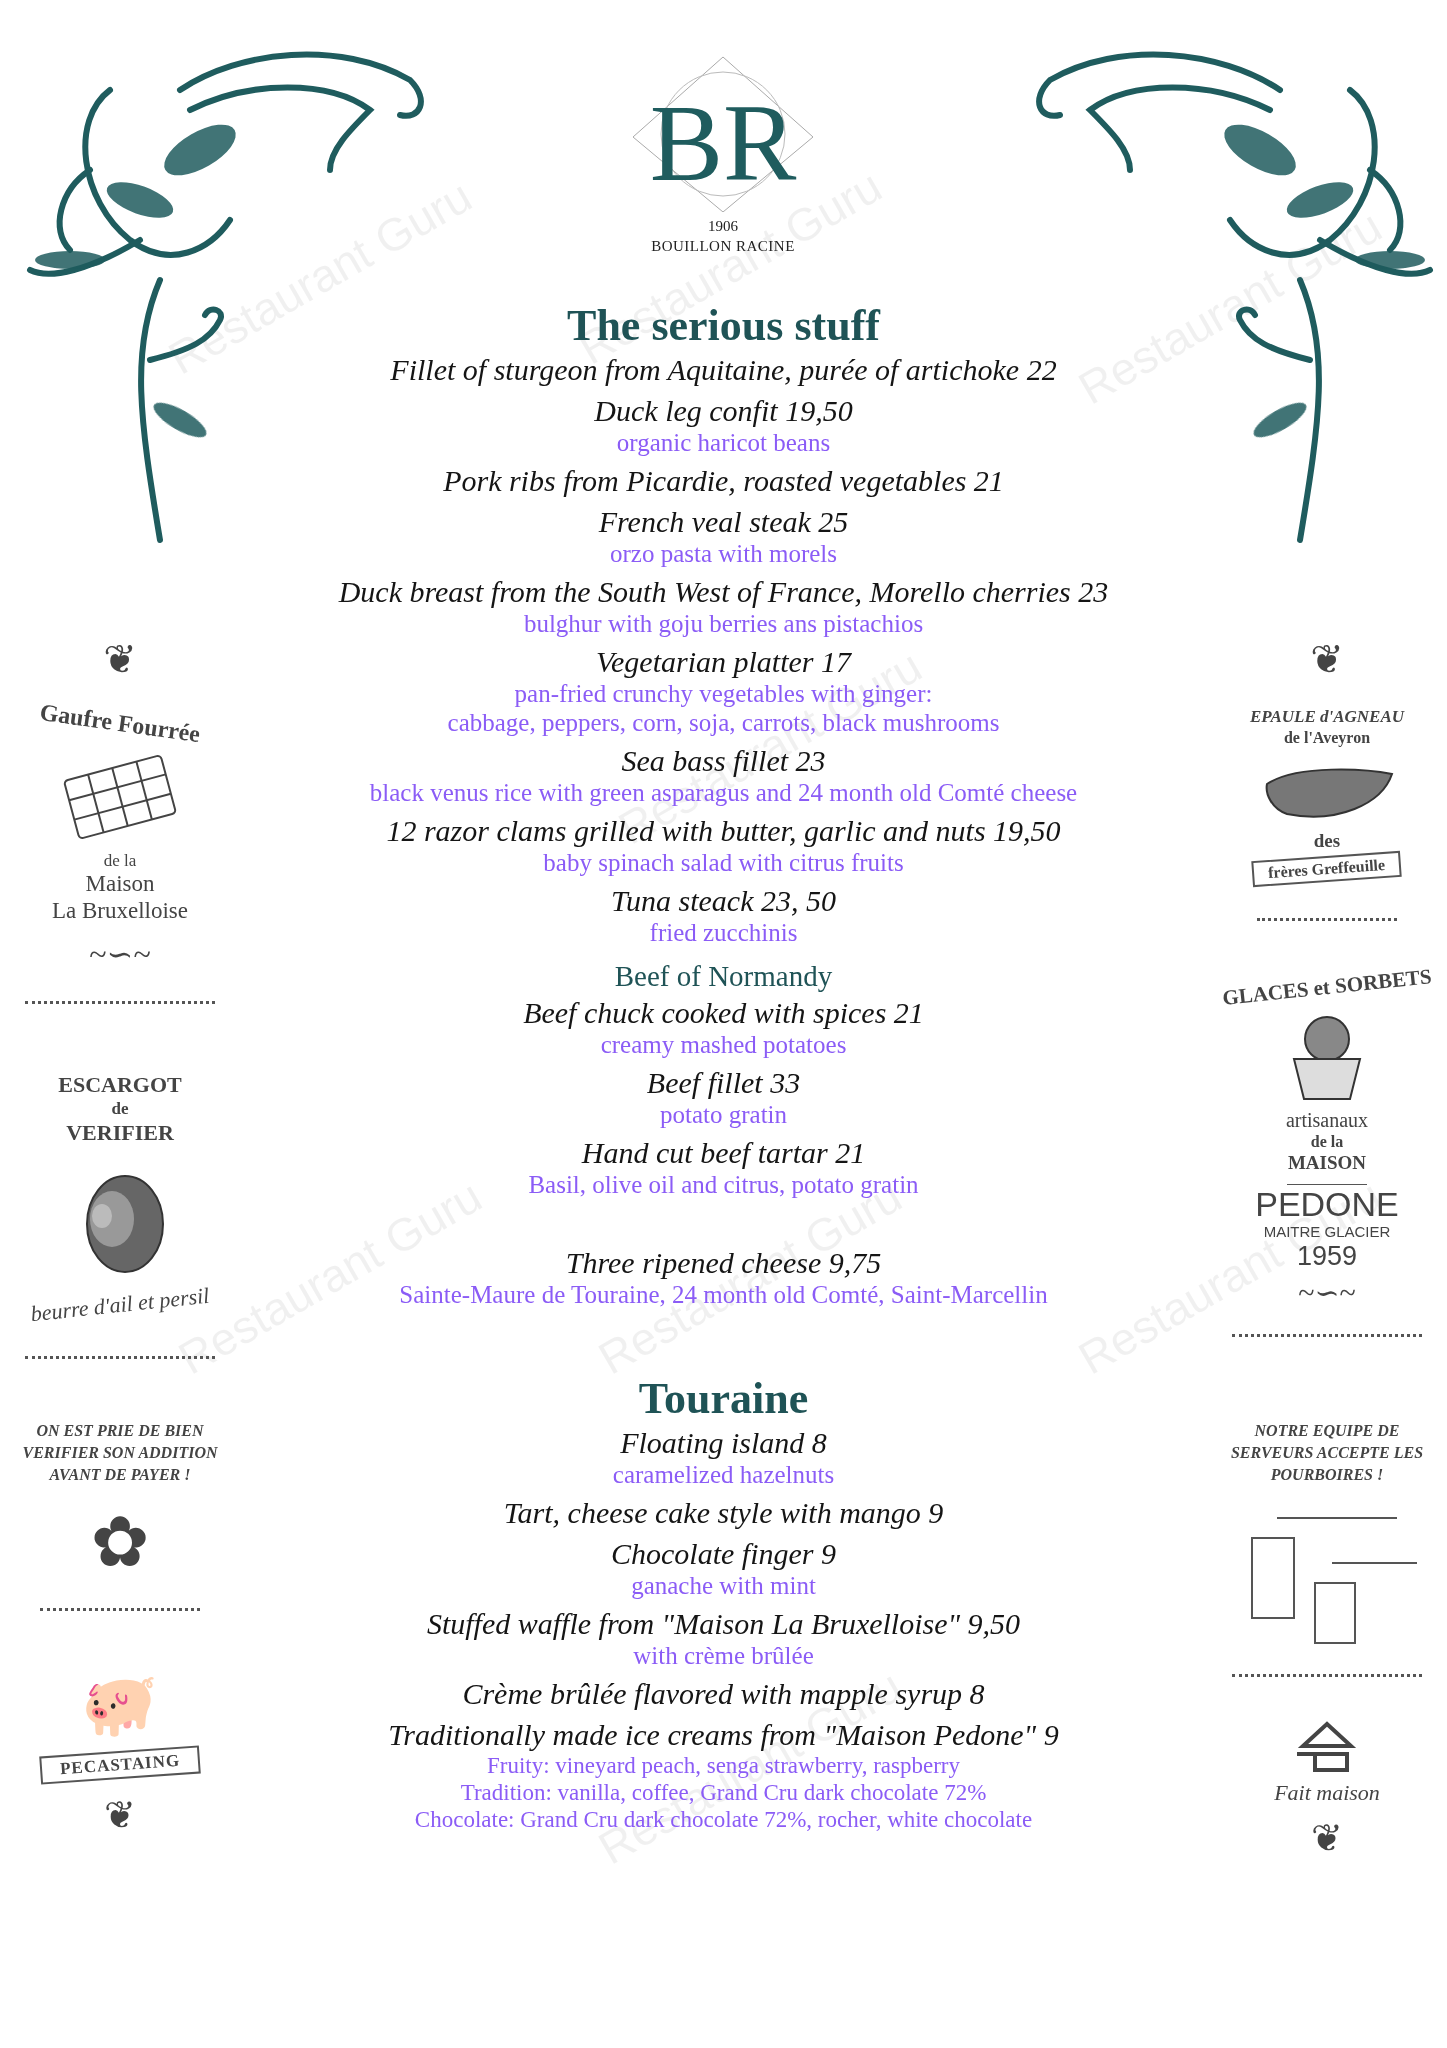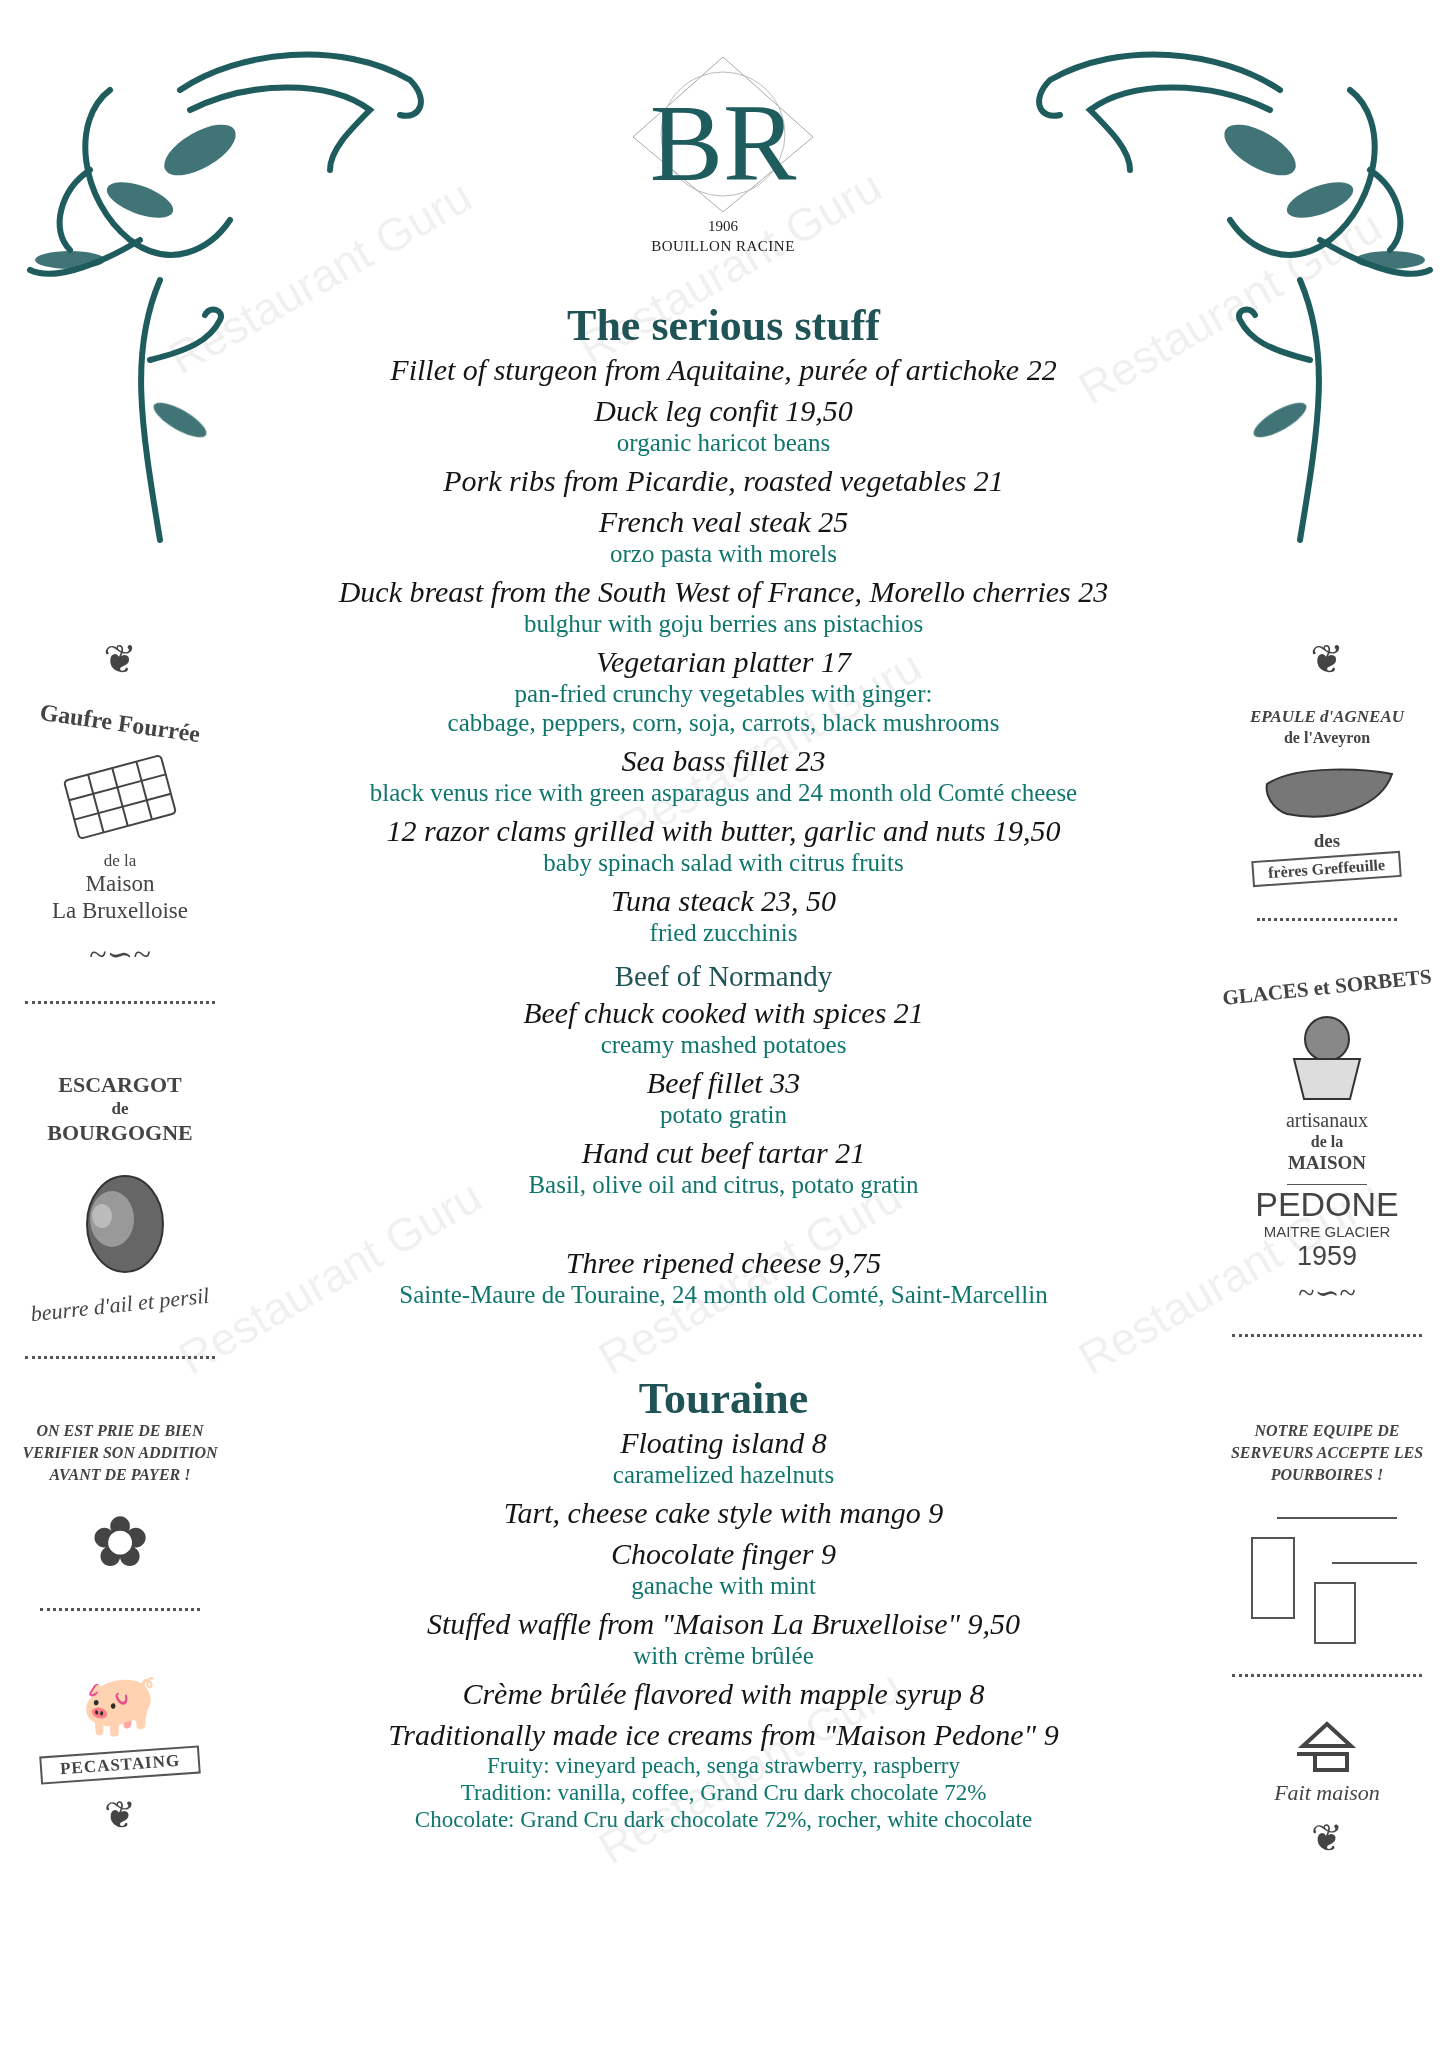--- a/index.html
+++ b/index.html
@@ -5,21 +5,21 @@
   html, body { margin:0; padding:0; }
   body { width:1447px; height:2048px; background:#ffffff; position:relative; overflow:hidden; font-family:"Liberation Serif", "DejaVu Serif", serif; color:#1a1a1a; }
   .abs { position:absolute; }
   .logo { left:623px; top:52px; width:200px; height:200px; }
   .logo-year { position:absolute; left:0; width:200px; top:166px; text-align:center; font-size:15px; color:#222; }
   .logo-name { position:absolute; left:0; width:200px; top:186px; text-align:center; font-size:15px; color:#222; letter-spacing:0.5px; }
   .menu { position:absolute; left:260px; width:927px; top:300px; text-align:center; }
   .sec-title { color:#1f5356; font-size:44px; line-height:52px; margin:0; font-weight:normal; }
   .sub-title { color:#1f5356; font-size:29px; line-height:38px; margin-top:10px; }
   .item-name { font-size:30px; line-height:35px; color:#151515;font-style:italic; }
-  .item-desc { font-size:25px; line-height:29px; color:#0f766e; }
+  .item-desc { font-size:25px; line-height:29px; color:#8b5cf6; }
   .item { margin-bottom:6px; }
   .sidebar-l { position:absolute; left:0; width:240px; text-align:center; color:#444; }
   .sidebar-r { position:absolute; left:1207px; width:240px; text-align:center; color:#444; }
   .dotted { border-top:3px dotted #555; width:190px; margin:0 auto; height:0; }
   .italic-bold { font-style:italic; font-weight:bold; }
   .wm { position:absolute; color:rgba(0,0,0,0.06); font-family:"Liberation Sans", sans-serif; font-size:46px; transform:rotate(-30deg); pointer-events:none; white-space:nowrap; }
 </style>
 </head>
 <body>
 
@@ -185,21 +185,21 @@
   <div style="font-size:17px;line-height:20px;">de la</div>
   <div style="font-size:23px;line-height:26px;">Maison</div>
   <div style="font-size:23px;line-height:28px;font-weight:normal;">La Bruxelloise</div>
   <div style="font-size:32px;margin-top:10px;">~∽~</div>
   <div class="dotted" style="margin-top:28px;"></div>
 </div>
 
 <div class="sidebar-l" style="top:1072px;">
   <div style="font-size:22px;font-weight:bold;line-height:26px;">ESCARGOT</div>
   <div style="font-size:17px;font-weight:bold;line-height:22px;">de</div>
-  <div style="font-size:22px;font-weight:bold;line-height:26px;">BOURGOGNE</div>
+  <div style="font-size:22px;font-weight:bold;line-height:26px;">VERIFIER</div>
   <svg width="100" height="120" viewBox="0 0 100 120" style="margin-top:18px;">
     <ellipse cx="55" cy="60" rx="38" ry="48" fill="#666" stroke="#333" stroke-width="2"></ellipse>
     <ellipse cx="42" cy="55" rx="22" ry="28" fill="#999"></ellipse>
     <ellipse cx="32" cy="52" rx="10" ry="12" fill="#bbb"></ellipse>
   </svg>
   <div style="font-size:22px;font-style:italic;transform:rotate(-6deg);margin-top:4px;">beurre d'ail et persil</div>
   <div class="dotted" style="margin-top:38px;"></div>
 </div>
 
 <div class="sidebar-l" style="top:1420px;">

